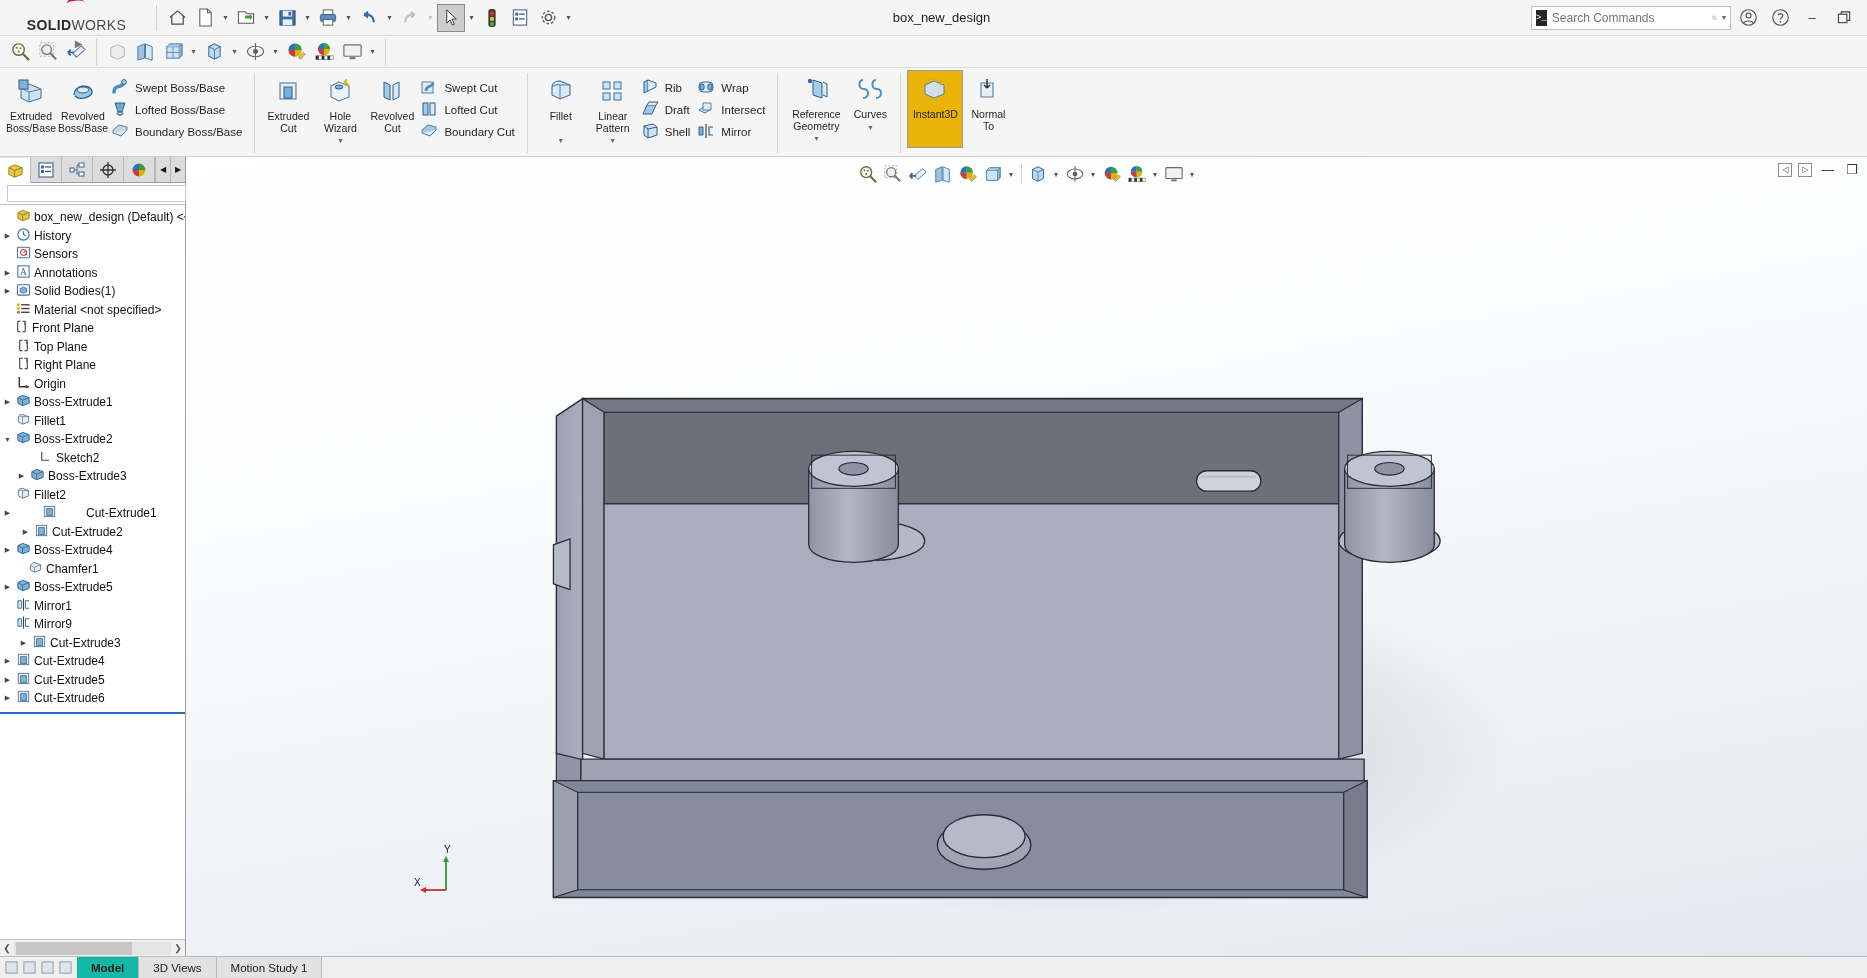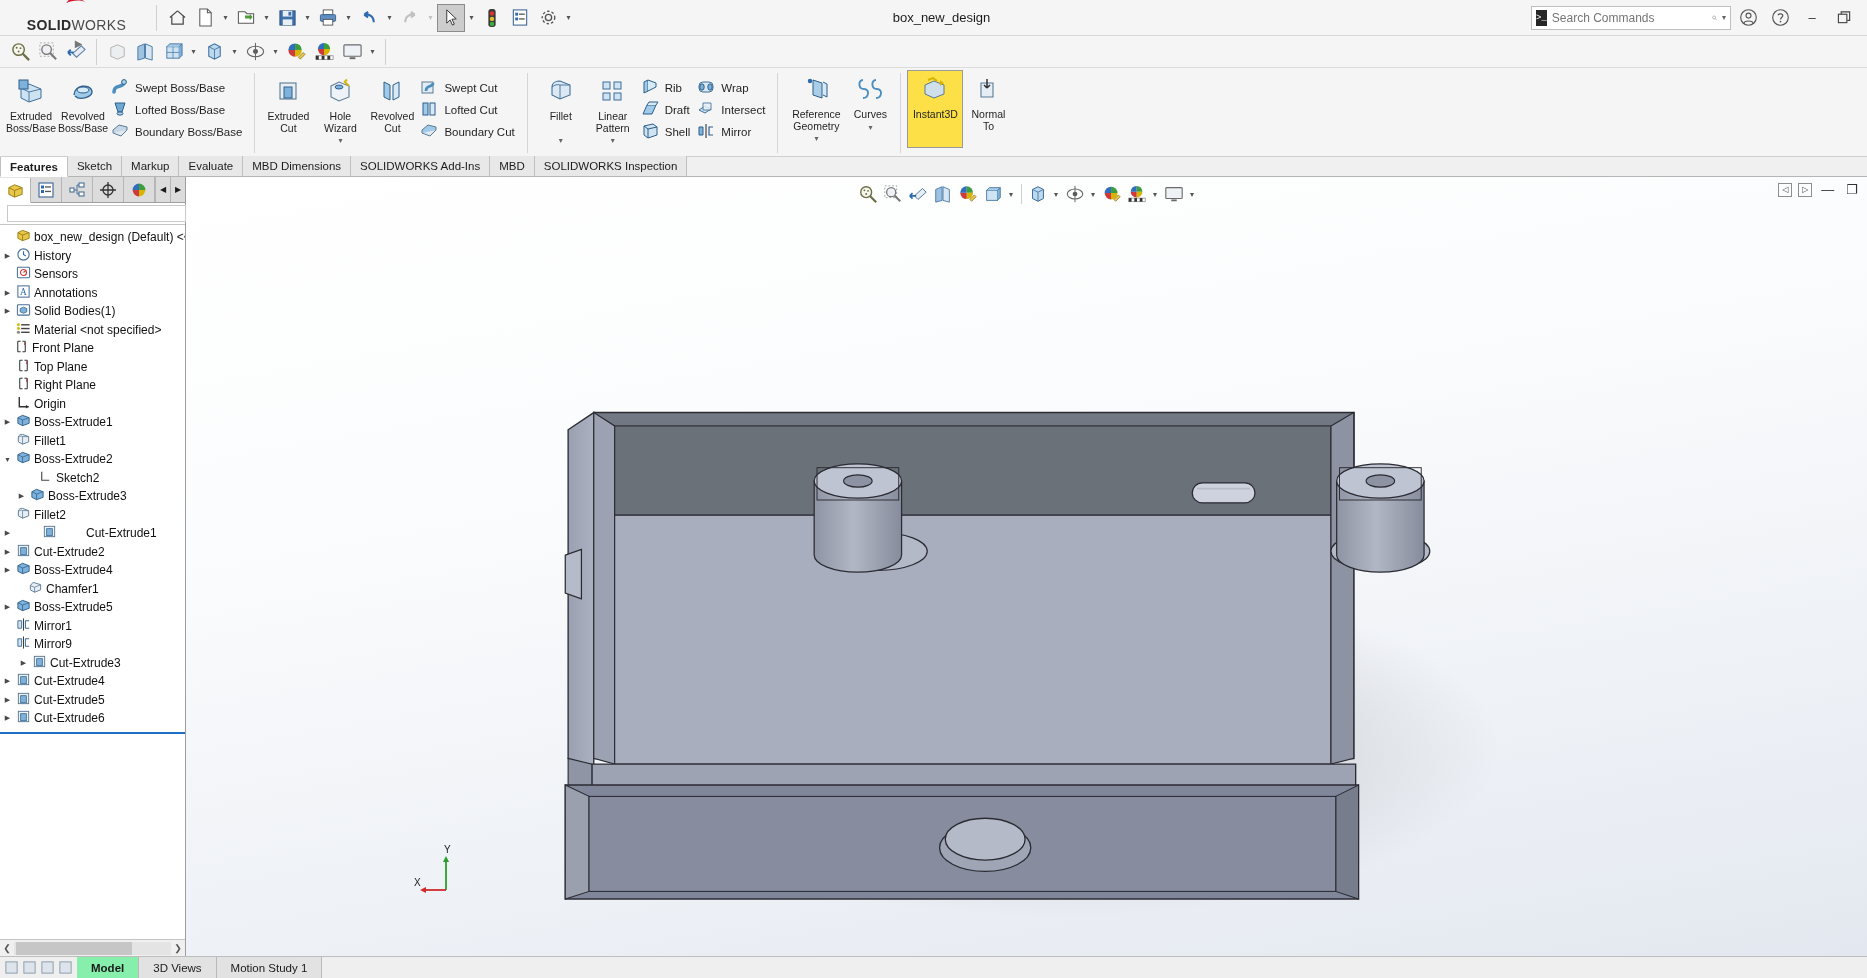--- a/index.html
+++ b/index.html
@@ -48,21 +48,21 @@
   .toolbar2 { height: 32px; background: #f5f5f5; border-bottom: 1px solid #dcdcdc;
               display: flex; align-items: center; padding-left: 6px; flex: 0 0 32px; }
 
   
   .ribbon { height: 89px; background: #f5f5f5; border-bottom: 1px solid #cfcfcf;
             display: flex; align-items: stretch; flex: 0 0 89px; padding-top: 1px; }
   .rgroup { display: flex; align-items: flex-start; padding: 2px 5px 0 5px; height: 100%; }
   .rsep { width: 1px; background: #d5d5d5; margin: 4px 2px; height: 80px; }
   .rbig { width: 52px; display: flex; flex-direction: column; align-items: center; padding-top: 6px;
           cursor: default; }
-  .rbig.active { background: #fde047; outline: 1px solid #9a9a9a; }
+  .rbig.active { background: #eab308; outline: 1px solid #9a9a9a; }
   .rbig .rlabel { font-size: 10.5px; text-align: center; line-height: 11.5px; margin-top: 3px; color: #1f1f1f; }
   .rbig .rcaret { font-size: 8px; color: #666; margin-top: 2px; }
   .rcol { display: flex; flex-direction: column; padding-top: 6px; }
   .rsmall { display: flex; align-items: center; gap: 6px; height: 22px; padding: 0 5px 0 2px; cursor: default; }
   .rsmall .rlabel { font-size: 11.5px; color: #1f1f1f; white-space: nowrap; }
   .ico { display: inline-block; flex: none; }
 
   
   .tabrow { height: 20px; background: #f0f0f0; display: flex; align-items: flex-end;
             border-bottom: 1px solid #b5b5b5; flex: 0 0 20px; }
@@ -115,21 +115,21 @@
 
   .triad { position: absolute; left: 228px; bottom: 58px; width: 54px; height: 54px; }
 
   
   .statusbar { height: 22px; background: #efefef; border-top: 1px solid #bdbdbd; display: flex;
                align-items: stretch; flex: 0 0 22px; }
   .sb-cell { padding: 0 8px; display: flex; align-items: center; font-size: 11px;
              border-right: 1px solid #c8c8c8; color: #1f1f1f; }
   .sb-tab { padding: 0 14px; display: flex; align-items: center; font-size: 11.5px;
             border-right: 1px solid #b9b9b9; background: #e2e2e2; }
-  .sb-tab.sel { background: #86efac; font-weight: bold; }
+  .sb-tab.sel { background: #14b8a6; font-weight: bold; }
   .sb-icons { display: flex; align-items: center; gap: 3px; padding: 0 4px; }
 </style>
 </head>
 <body>
 
 <div id="app">
 
   <div class="titlebar">
     <div class="sw-logo">
       <span class="sw-ds">
@@ -610,30 +610,20 @@
               <path d="M8 6 L20 6 L20 20 L8 20 Z" fill="#e6eef5" stroke="#5a7a95" stroke-width="1.1"></path>
               <path d="M14 2 v9 M14 11 l-3-3 M14 11 l3-3" stroke="#333" stroke-width="1.5" fill="none"></path>
             </svg>
         </span>
         <span class="rlabel" style="white-space:pre-line">Normal
 To</span>
       </div>
     </div>
   </div>
 
-  <div class="tabrow">
-    <div class="tab sel">Features</div>
-    <div class="tab">Sketch</div>
-    <div class="tab">Markup</div>
-    <div class="tab">Evaluate</div>
-    <div class="tab">MBD Dimensions</div>
-    <div class="tab">SOLIDWORKS Add-Ins</div>
-    <div class="tab">MBD</div>
-    <div class="tab">SOLIDWORKS Inspection</div>
-  </div>
 
   <div class="body">
 
     <div class="leftpanel">
       <div class="panel-tabs">
         <div class="ptab sel">
           <svg width="19" height="19" viewBox="0 0 20 20">
               <path d="M3 7 L9 4 L17 7 L17 14 L9 17 L3 14 Z" fill="#e8c84a" stroke="#9b7d14" stroke-width="1"></path>
               <path d="M3 7 L9 10 L17 7 M9 10 v7" stroke="#9b7d14" fill="none"></path>
             </svg>
@@ -823,21 +813,21 @@
               <span class="tlabel">Fillet2</span>
             </div>
             <div class="trow" style="padding-left: 2px; gap: 29px;">
               <span class="texp">▶</span>
               <span class="ico"><svg width="15" height="15" viewBox="0 0 16 16">
                   <rect x="2.5" y="2.5" width="11" height="11" fill="#eef2f6" stroke="#5a7a95" stroke-width="1"></rect>
                   <rect x="5" y="5" width="6" height="7.5" fill="#7fb2da" stroke="#2e5f8c" stroke-width=".8"></rect>
                 </svg></span>
               <span class="tlabel">Cut-Extrude1</span>
             </div>
-            <div class="trow" style="padding-left: 2px;">
+            <div class="trow" style="padding-left: 20px;">
               <span class="texp">▶</span>
               <span class="ico"><svg width="15" height="15" viewBox="0 0 16 16">
                   <rect x="2.5" y="2.5" width="11" height="11" fill="#eef2f6" stroke="#5a7a95" stroke-width="1"></rect>
                   <rect x="5" y="5" width="6" height="7.5" fill="#7fb2da" stroke="#2e5f8c" stroke-width=".8"></rect>
                 </svg></span>
               <span class="tlabel">Cut-Extrude2</span>
             </div>
             <div class="trow" style="padding-left: 2px;">
               <span class="texp">▶</span>
               <span class="ico"><svg width="15" height="15" viewBox="0 0 16 16">

